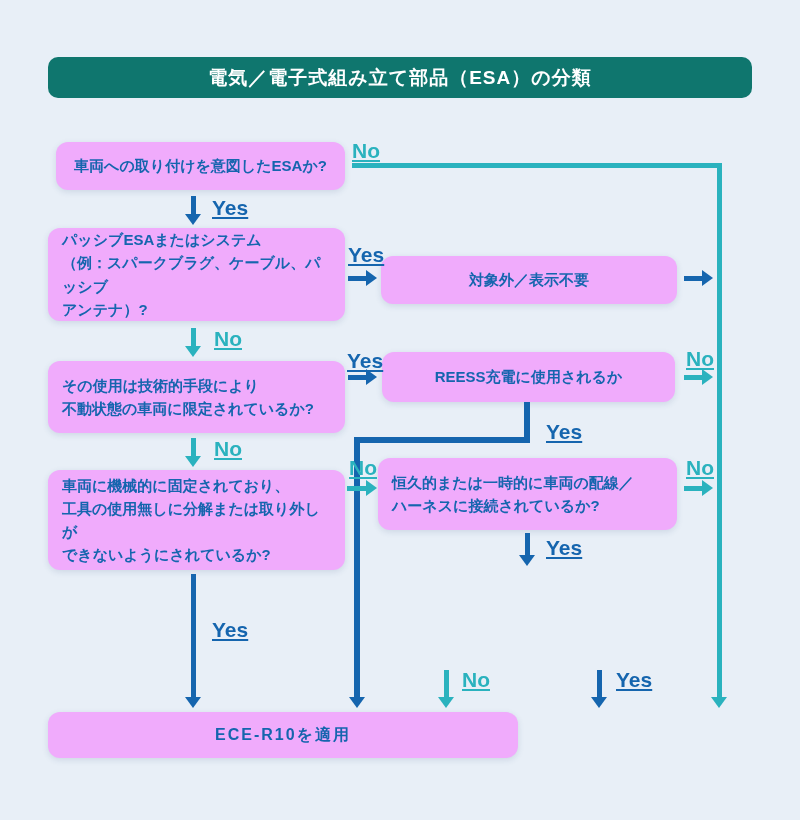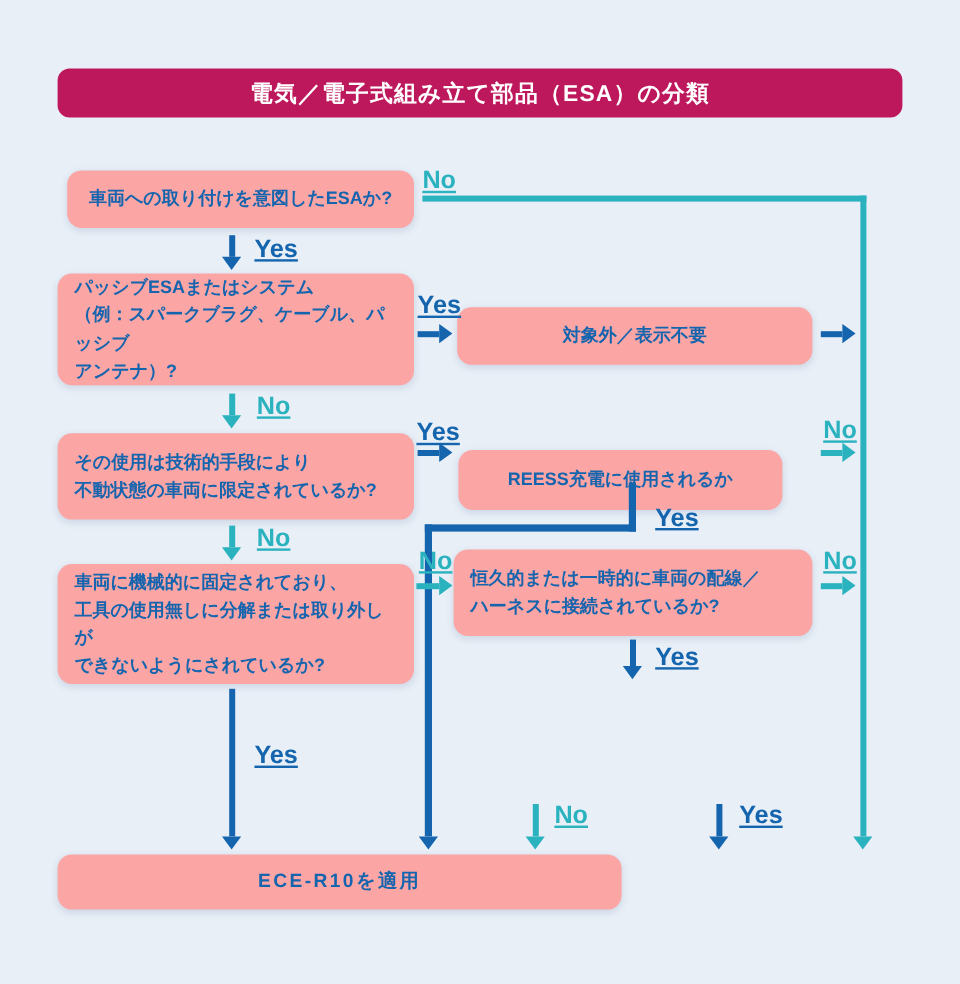--- a/index.html
+++ b/index.html
@@ -1,27 +1,27 @@
 <!DOCTYPE html>
 <html><head>
 <meta charset="utf-8">
 <style>
   html,body{margin:0;padding:0;}
   body{font-family:"Liberation Sans","DejaVu Sans",sans-serif;}
   #canvas{position:relative;width:800px;height:820px;background:#E8EFF7;overflow:hidden;}
 
   .titlebar{
     position:absolute;left:48px;top:57px;width:704px;height:41px;
-    background:#be185d;border-radius:10px;color:#fff;
+    background:#0f766e;border-radius:10px;color:#fff;
     display:flex;align-items:center;justify-content:center;
     font-size:19px;font-weight:bold;letter-spacing:1px;
   }
 
   .node{
-    position:absolute;background:#fca5a5;border-radius:12px;
+    position:absolute;background:#f0abfc;border-radius:12px;
     box-shadow:0 2px 6px rgba(40,70,120,.14);
     color:#1565AE;font-weight:bold;font-size:15px;
     display:flex;align-items:center;box-sizing:border-box;
     white-space:pre-line;line-height:1.55;
   }
   .node.center{justify-content:center;text-align:center;}
   .node.left{padding:8px 14px;text-align:left;}
   .node.result{font-size:16px;letter-spacing:2px;justify-content:center;}
 
   .line{position:absolute;}
@@ -51,21 +51,21 @@
 
   <div class="node left" style="left:48px;top:228px;width:297px;height:93px;">パッシブESAまたはシステム
 （例：スパークブラグ、ケーブル、パッシブ
 アンテナ）?</div>
 
   <div class="node center" style="left:381px;top:256px;width:296px;height:48px;">対象外／表示不要</div>
 
   <div class="node left" style="left:48px;top:361px;width:297px;height:72px;">その使用は技術的手段により
 不動状態の車両に限定されているか?</div>
 
-  <div class="node center" style="left:382px;top:352px;width:270px;height:50px;margin-top:23px;">REESS充電に使用されるか</div>
+  <div class="node center" style="left:382px;top:352px;width:293px;height:50px;">REESS充電に使用されるか</div>
 
   <div class="node left" style="left:48px;top:470px;width:297px;height:100px;">車両に機械的に固定されており、
 工具の使用無しに分解または取り外しが
 できないようにされているか?</div>
 
   <div class="node left" style="left:378px;top:458px;width:299px;height:72px;">恒久的または一時的に車両の配線／
 ハーネスに接続されているか?</div>
 
 
   <div class="node result" style="left:48px;top:712px;width:470px;height:46px;">ECE-R10を適用</div>

